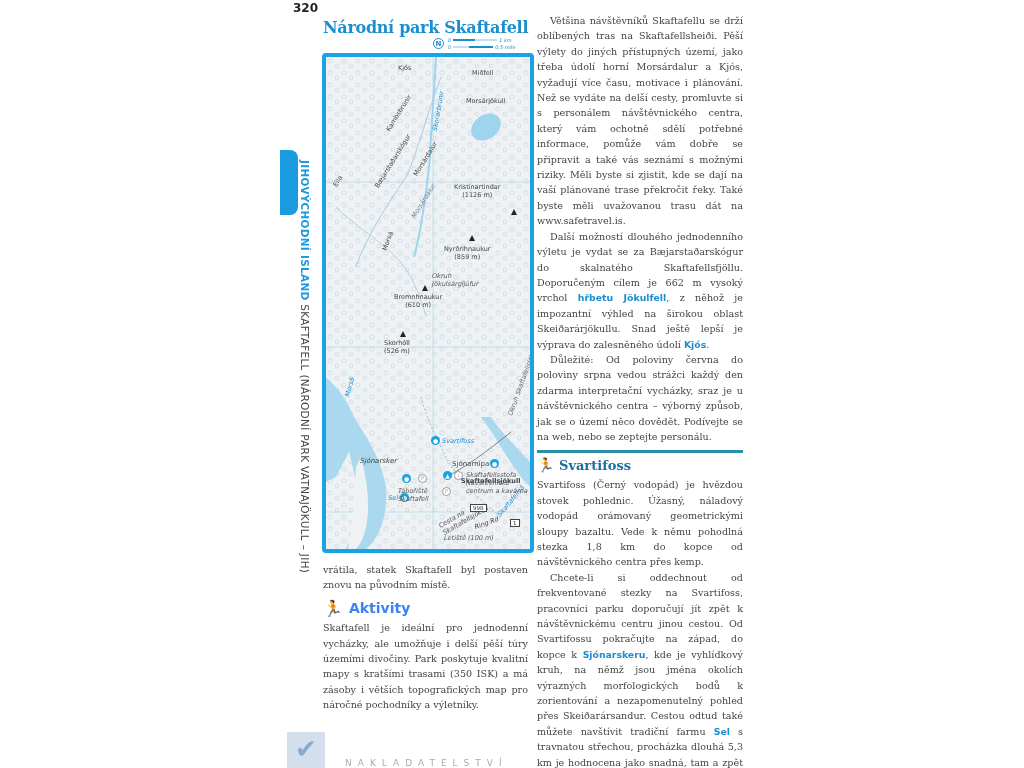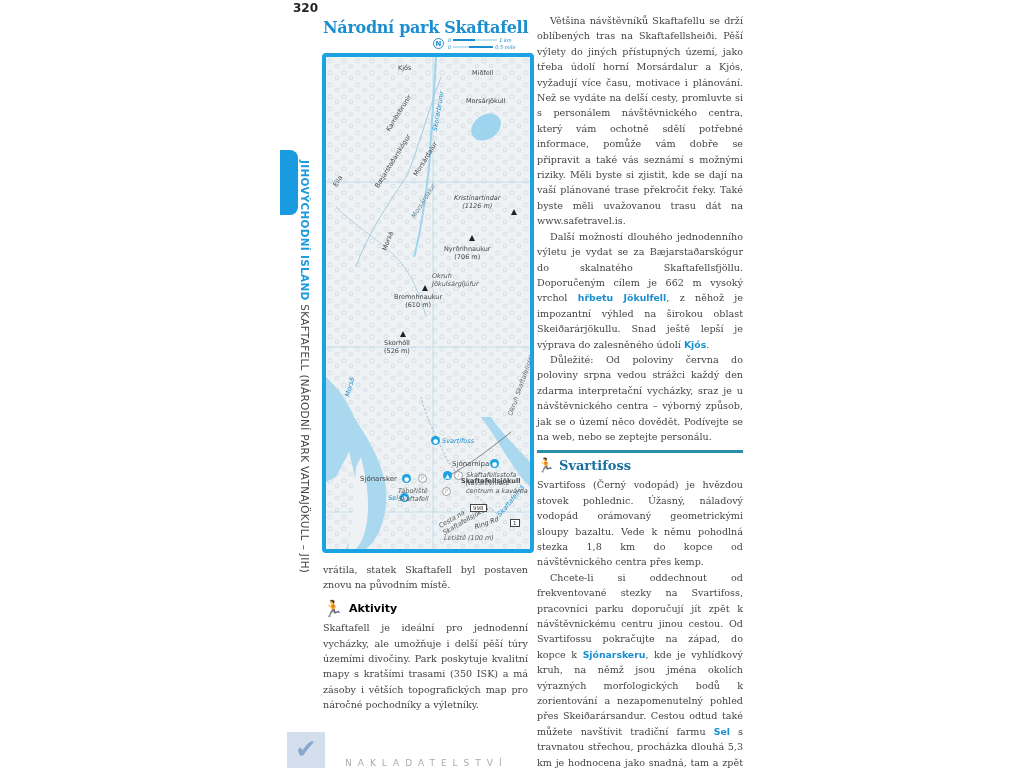--- a/index.html
+++ b/index.html
@@ -27,21 +27,21 @@
   .col { position:absolute; font-size:9.6px; line-height:15.4px; text-align:justify; color:#444; }
   .col p { margin:0; text-indent:13px; }
   .col p.noind { text-indent:0; }
   .col a, .col .hl { color:#1a8fcf; font-family:"DejaVu Sans", sans-serif; font-weight:bold; font-size:9.3px; text-decoration:none; }
   .sec-head { display:flex; align-items:center; gap:8px; margin:4px 0 4px 0; }
   .sec-rule { height:3px; background:#2a8faa; margin-top:6px; }
   .sec-head .runner { width:14px; height:16px; color:#7fcbeb; font-size:14px; line-height:16px; }
   .sec-head .title { font-family:"DejaVu Serif", serif; font-weight:bold; font-size:13px; color:#1a6fa0; }
   .act-head { display:flex; align-items:center; gap:6px; margin:8px 0 4px 0; }
   .act-head .runner { font-size:16px; color:#111; }
-  .act-head .title { font-family:"DejaVu Sans", sans-serif; font-weight:bold; font-size:11px; color:#000000; }
+  .act-head .title { font-family:"DejaVu Sans", sans-serif; font-weight:bold; font-size:14px; color:#3b82f6; }
   .wm { position:absolute; left:287px; top:728px; width:260px; height:40px; }
   .wm .tick { position:absolute; left:0; top:4px; width:38px; height:36px; background:rgba(160,185,215,0.45); }
   .wm .check { position:absolute; left:8px; top:6px; font-size:26px; color:#6f95c8; opacity:0.75; font-family:"DejaVu Sans", sans-serif; }
   .wm .brand { position:absolute; left:52px; top:-6px; font-family:"DejaVu Serif", serif; font-size:32px; color:rgba(170,170,170,0.55); letter-spacing:1px; }
   .wm .sub { position:absolute; left:58px; top:30px; font-family:"DejaVu Sans", sans-serif; font-size:9px; letter-spacing:6px; color:rgba(150,150,150,0.8); }
 </style>
 </head>
 <body>
 
 <div class="page-num">320</div>
@@ -94,37 +94,37 @@
 
   <div class="lbl" style="left:72px;top:7px;">Kjós</div>
   <div class="lbl" style="left:146px;top:12px;">Miðfell</div>
   <div class="lbl" style="left:140px;top:40px;">Morsárjökull</div>
   <div class="lbl" style="left:52px;top:52px;transform:rotate(-58deg);">Kambsbrúnir</div>
   <div class="lbl blue it" style="left:92px;top:50px;transform:rotate(-80deg);">Skorarbrúnir</div>
   <div class="lbl" style="left:36px;top:100px;transform:rotate(-58deg);">Bæjarstaðarskógur</div>
   <div class="lbl" style="left:80px;top:98px;transform:rotate(-58deg);">Morsárdalur</div>
   <div class="lbl" style="left:6px;top:120px;transform:rotate(-58deg);">Ella</div>
   <div class="lbl it" style="left:78px;top:140px;transform:rotate(-58deg);color:#6a8799;">Morsárdalur</div>
-  <div class="lbl c" style="left:128px;top:137px;font-style:italic;"><span>Kristínartindar</span><br><span>(1126 m)</span></div>
+  <div class="lbl c" style="left:128px;top:126px;"><span>Kristínartindar</span><br><span>(1126 m)</span></div>
   <div class="peak" style="left:185px;top:152px;"></div>
   <div class="peak" style="left:143px;top:178px;"></div>
-  <div class="lbl c" style="left:118px;top:188px;"><span>Nyrðrihnaukur</span><br><span>(706 m)</span></div>
+  <div class="lbl c" style="left:118px;top:188px;"><span>Nyrðrihnaukur</span><br><span>(859 m)</span></div>
   <div class="lbl" style="left:52px;top:180px;transform:rotate(-70deg);">Morsá</div>
   <div class="lbl it" style="left:106px;top:215px;color:#555;"><span>Okruh</span><br><span>Jökulsárgljúfur</span></div>
   <div class="peak" style="left:96px;top:228px;"></div>
   <div class="lbl c" style="left:68px;top:236px;"><span>Bremnhnaukur</span><br><span>(610 m)</span></div>
   <div class="peak" style="left:74px;top:274px;"></div>
   <div class="lbl c" style="left:58px;top:282px;"><span>Skorhóll</span><br><span>(526 m)</span></div>
   <div class="lbl blue it" style="left:14px;top:326px;transform:rotate(-75deg);">Morsá</div>
   <div class="lbl it" style="left:160px;top:320px;transform:rotate(-70deg);color:#666;">Okruh Skaftafellsjökull</div>
   <div class="poi" style="left:105px;top:379px;">●</div>
   <div class="lbl blue it" style="left:116px;top:380px;">Svartifoss</div>
   <div class="lbl" style="left:126px;top:403px;font-size:7px;">Sjónarnípa</div>
   <div class="poi" style="left:164px;top:402px;">●</div>
-  <div class="lbl" style="left:34px;top:418px;font-size:7px;">Sjónarsker</div>
+  <div class="lbl" style="left:34px;top:400px;font-size:7px;font-style:italic;">Sjónarsker</div>
   <div class="poi" style="left:76px;top:417px;">●</div>
   <div class="lbl" style="left:135px;top:420px;font-weight:bold;">Skaftafellsjökull</div>
   <div class="lbl blue it" style="left:62px;top:437px;">Sel</div>
   <div class="poi" style="left:74px;top:436px;">●</div>
   <div class="lbl it" style="left:112px;top:452px;transform:rotate(-30deg);color:#555;"><span>Cesta na</span><br><span>Skaftafellsjökull</span></div>
   <div class="lbl blue it" style="left:166px;top:440px;transform:rotate(-50deg);">Skaftafellsá</div>
 </div>
 
 <div class="map" style="left:322px;top:53px;background:transparent;border-color:transparent;pointer-events:none;">
   <div class="poi grey" style="left:92px;top:417px;">P</div>

